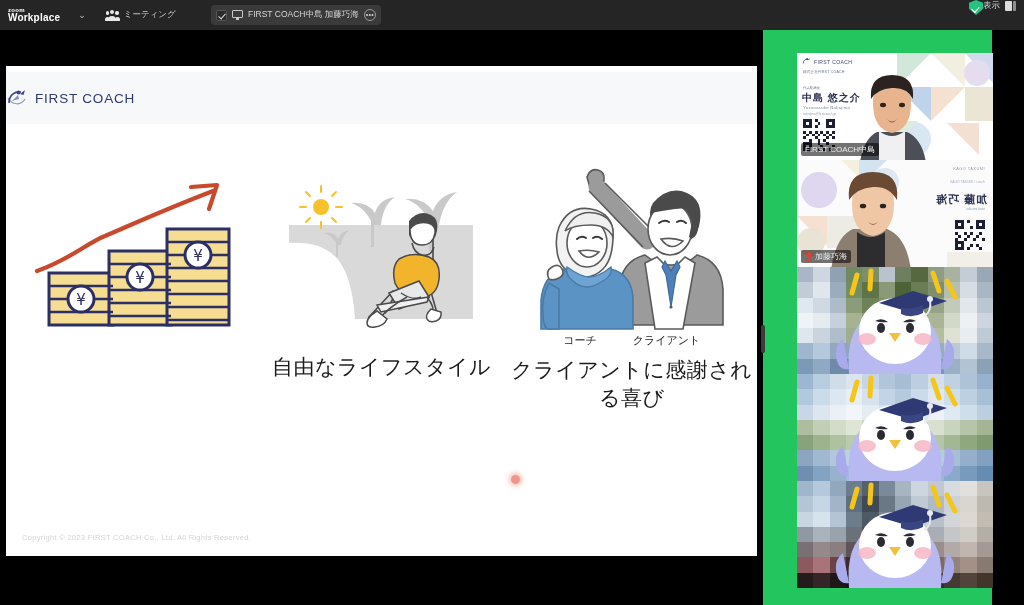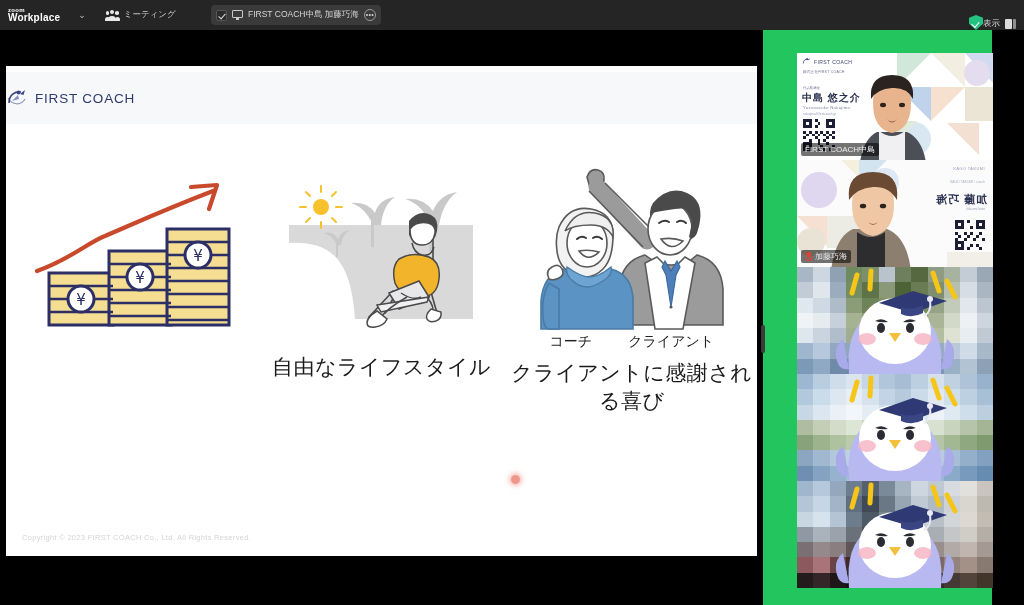--- a/index.html
+++ b/index.html
@@ -48,21 +48,21 @@
   }
   .tab-screen-ico { width: 11px; height: 10px; position: relative; }
   .tab-screen-ico .scr { position:absolute; left:0; top:0; width:11px; height:7.5px; border:1px solid #c9c9c9; border-radius:1px;}
   .tab-screen-ico .stand { position:absolute; left:4px; bottom:0; width:3px; height:2px; background:#c9c9c9;}
   .tab-label { color: #d6d6d6; font-size: 8.5px; white-space: nowrap; }
   .tab-more {
     width: 12px; height: 12px; border: 1px solid #9a9a9a; border-radius: 50%;
     color: #cfcfcf; font-size: 7px; line-height: 10px; text-align: center; letter-spacing:0.3px;
   }
 
-  .topbar-right { position: absolute; right: 8px; top: 0; height: 30px; display: flex; align-items: flex-end; }
+  .topbar-right { position: absolute; right: 8px; top: 0; height: 30px; display: flex; align-items: flex-start; }
   .shield {
     width: 14px; height: 15px; background: #26c281;
     clip-path: polygon(50% 0%, 100% 18%, 100% 58%, 50% 100%, 0% 58%, 0% 18%);
     position: relative;
   }
   .shield:after {
     content:""; position:absolute; left:3.5px; top:4.5px; width:3.5px; height:6px;
     border: solid #fff; border-width: 0 1.6px 1.6px 0; transform: rotate(42deg);
   }
   .view-btn { display: flex; align-items: center; gap: 5px; }
@@ -87,21 +87,21 @@
   .brand-name { color: #2d3a6e; font-size: 13.5px; letter-spacing: .8px; }
   .brand-mark { width: 22px; height: 22px; position: relative; }
 
   .cols { position: absolute; left: 0; top: 70px; width: 751px; height: 400px; display: flex; }
   .col { flex: 1; display: flex; flex-direction: column; align-items: center; }
   .art { width: 100%; height: 195px; display: flex; align-items: flex-end; justify-content: center; }
   .caption { margin-top: 22px; font-size: 21px; color: #1a1a1a; text-align: center; line-height: 1.35; letter-spacing: .5px; }
   .col3 .caption { margin-top: 8px; }
 
   .sublabels { display: flex; gap: 36px; justify-content: center; margin-top: 2px; }
-  .sublabel { font-size: 14px; color: #222; }
+  .sublabel { font-size: 11px; color: #222; }
 
   .copyright {
     position: absolute; left: 16px; bottom: 14px; font-size: 7.5px; color: #d4d4d4; letter-spacing: .3px;
   }
   .laser-dot {
     position: absolute; left: 511px; top: 445px; width: 9px; height: 9px;
     border-radius: 50%; background: rgba(226,64,44,.55);
     box-shadow: 0 0 5px 2px rgba(226,64,44,.35);
   }
 

